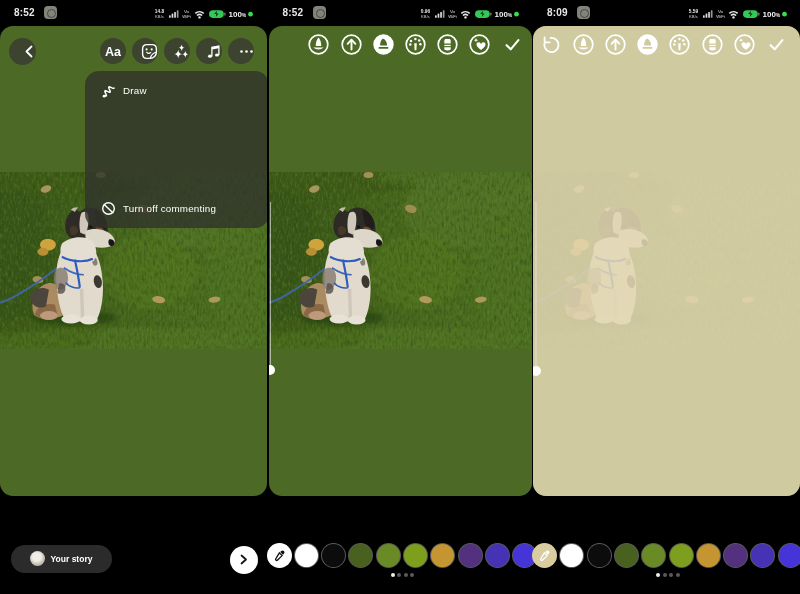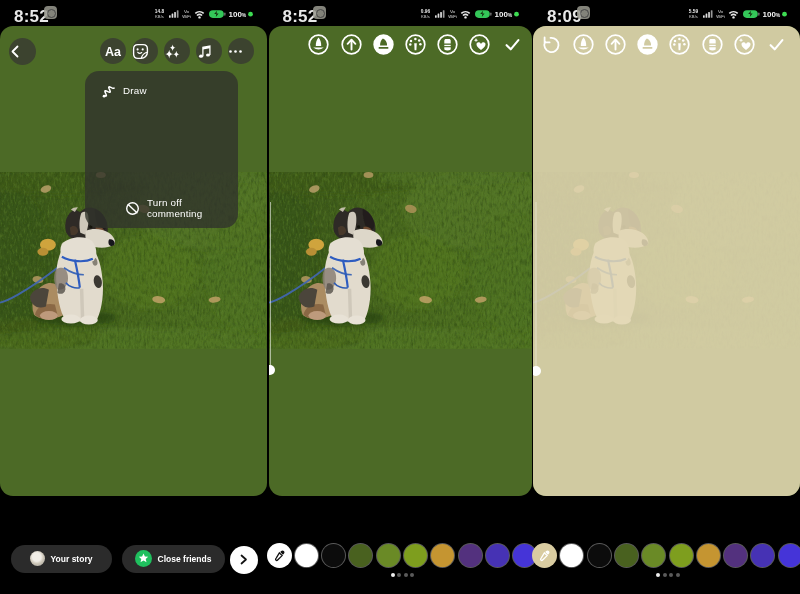--- a/index.html
+++ b/index.html
@@ -6,29 +6,29 @@
   *{box-sizing:border-box;-webkit-font-smoothing:antialiased;}
   #stage{position:relative;width:800px;height:594px;background:#000;overflow:hidden;
          font-family:"Liberation Sans", sans-serif;}
   .canvas{position:absolute;top:26px;height:469.5px;border-radius:13px;background:#4c6a26;overflow:hidden;}
   #c1{left:0;width:266.5px;}
   #c2{left:268.5px;width:263px;}
   #c3{left:533px;width:267px;}
   .photo{position:absolute;left:0;top:146px;width:100%;height:176.5px;}
   
   .stat{position:absolute;top:0;height:26px;color:#e8e8e8;}
-  .stime{position:absolute;left:14px;top:7px;font-size:17px;font-weight:700;letter-spacing:.2px;}
+  .stime{position:absolute;left:14px;top:7px;font-size:10px;font-weight:700;letter-spacing:.2px;}
   .sic{position:absolute;top:5.5px;left:44px;width:13px;height:13px;border-radius:4px;background:#9a9a90;opacity:.85;}
   .sic:before{content:"";position:absolute;left:3px;top:3px;width:7px;height:7px;border-radius:50%;border:1.2px solid #555;}
   .srt{position:absolute;top:0;right:0;height:26px;}
   
   .btn{position:absolute;border-radius:50%;background:rgba(56,58,50,0.8);color:#fff;
-       display:flex;align-items:center;justify-content:flex-start;}
-  
-  #menu{position:absolute;left:85px;top:45px;width:153px;height:157px;border-radius:14px;
+       display:flex;align-items:center;justify-content:flex-end;}
+  
+  #menu{position:absolute;left:85px;top:45px;width:184px;height:157px;border-radius:14px;
         background:rgba(49,51,44,0.8);color:#fff;}
   .mrow{position:absolute;left:0;width:100%;height:39.25px;display:flex;align-items:center;}
   .mico{width:17px;height:17px;margin-left:15px;flex:none;}
   .mtxt{margin-left:6px;font-size:9.8px;letter-spacing:.2px;}
   
   .tic{position:absolute;width:21px;height:21px;}
   
   .sline{position:absolute;width:1.5px;background:rgba(255,255,255,0.55);}
   .sdot{position:absolute;border-radius:50%;background:#fff;}
   
@@ -103,21 +103,21 @@
         </svg>
     </div>
     <div id="menu">
       <div class="mrow" style="top:0;">
         <svg class="mico" viewBox="0 0 17 17">
             <path d="M4.78,13.78 L5.67,14.06 L6.23,14.01 L6.4,13.58 L6.22,12.8 L5.8,11.77 L5.31,10.68 L4.95,9.7 L4.86,9.01 L5.14,8.69 L5.8,8.74 L6.76,9.09 L7.85,9.58 L8.89,10.01 L9.7,10.22 L10.17,10.08 L10.25,9.55 L10.0,8.69 L9.54,7.63 L9.07,6.55 L8.75,5.63 L8.75,5.03 L9.14,4.8 L9.88,4.95 L10.89,5.34 L11.99,5.84 L12.98,6.23 L13.72,6.36 L14.09,6.12" fill="none" stroke="#fff" stroke-width="1.5" stroke-linejoin="round" stroke-linecap="round"></path>
             <circle cx="4.1" cy="14.2" r="1.4" fill="#fff"></circle>
           </svg>
         <div class="mtxt">Draw</div>
       </div>
-      <div class="mrow" style="top:117.75px;padding-left:24px;">
+      <div class="mrow" style="top:117.75px;">
         <svg class="mico" viewBox="0 0 17 17">
             <circle cx="8.5" cy="8.5" r="5.8" fill="none" stroke="#fff" stroke-width="1.4"></circle>
             <path d="M4.2,4.4 L12.9,12.7" stroke="#fff" stroke-width="1.4" stroke-linecap="round"></path>
           </svg>
         <div class="mtxt">Turn off commenting</div>
       </div>
     </div>
   </div>
   <div class="canvas" id="c2">
     <svg class="photo" viewBox="0 0 267 177" preserveAspectRatio="none">
@@ -176,26 +176,20 @@
         <use href="#icoHeart"></use>
       </svg>
     <svg class="tic" style="left:233.3px;top:8.3px;" viewBox="0 0 21 21">
         <use href="#icoCheck"></use>
       </svg>
   </div>
 
   <div id="bottom">
     <div class="pill" style="left:10.5px;width:101px;">
       <span style="display:inline-block;width:15px;height:15px;border-radius:50%;background:radial-gradient(circle at 45% 40%, #f0ede6 0 35%, #cdc6b8 55%, #9a9a94 100%);margin-right:6px;"></span>Your story
-    </div>
-    <div class="pill" style="left:121.5px;width:103px;">
-      <svg style="margin-right:6px;" width="17" height="17" viewBox="0 0 17 17">
-          <circle cx="8.5" cy="8.5" r="8.5" fill="#1fc05e"></circle>
-          <path d="M8.5,3.4 L9.9,6.5 L13.2,6.8 L10.7,9 L11.5,12.3 L8.5,10.5 L5.5,12.3 L6.3,9 L3.8,6.8 L7.1,6.5 Z" fill="#fff"></path>
-        </svg>Close friends
     </div>
     <div style="position:absolute;left:229.5px;top:50px;width:28px;height:28px;border-radius:50%;background:#fff;display:flex;align-items:center;justify-content:center;">
       <svg width="11" height="11" viewBox="0 0 11 11">
           <path d="M3.5,1.5 L8,5.5 L3.5,9.5" fill="none" stroke="#111" stroke-width="1.7" stroke-linecap="round" stroke-linejoin="round"></path>
         </svg>
     </div>
 
     <div class="sw" style="left:266.5px;top:47.5px;width:25px;height:25px;background:#fff;box-shadow:none;display:flex;align-items:center;justify-content:center;">
       <svg width="13" height="13" viewBox="0 0 13 13">
           <use href="#icoDrop"></use>

